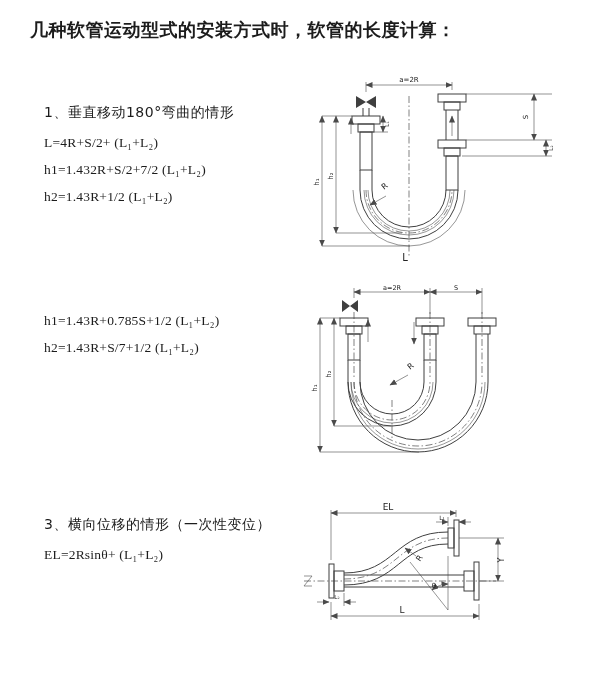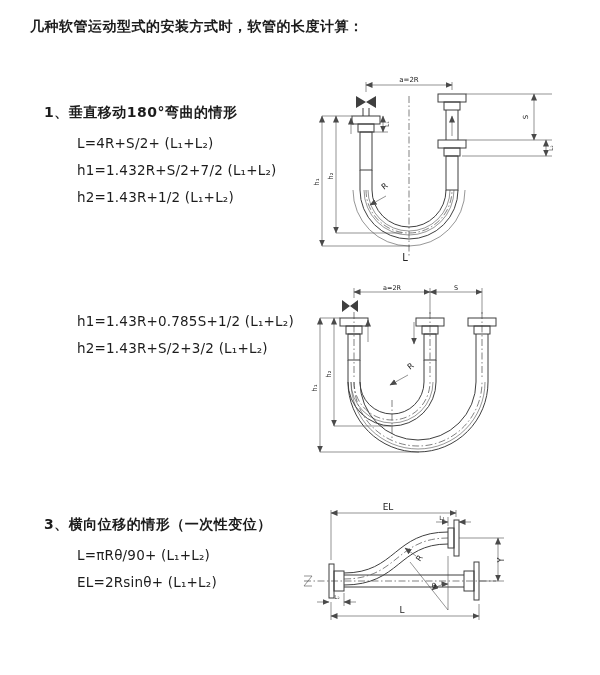--- a/index.html
+++ b/index.html
@@ -7,26 +7,26 @@
     width:600px;height:675px;
     background:#ffffff;
     position:relative;
     overflow:hidden;
     font-family:"DejaVu Sans","Liberation Sans",sans-serif;
     color:#1c1c1c;
   }
   .page{position:absolute;left:0;top:0;width:600px;height:675px;background:#fff;}
   .title{
     position:absolute;left:30px;top:18px;
-    font-size:14px;font-weight:600;letter-spacing:.5px;
+    font-size:18px;font-weight:600;letter-spacing:.5px;
     white-space:nowrap;
   }
   .section-text{position:absolute;left:44px;}
-  .section-heading{font-size:14px;font-weight:700;letter-spacing:.5px;white-space:nowrap;}
-  .formulas{margin-left:33px;margin-top:13px;}
+  .section-heading{font-size:14px;font-weight:400;letter-spacing:.5px;white-space:nowrap;}
+  .formulas{margin-left:0;margin-top:13px;font-family:Liberation Serif, serif;}
   .formula{font-size:13.5px;margin-bottom:11px;white-space:nowrap;letter-spacing:.2px;}
   .diag{position:absolute;}
   
   .s{stroke:#3f3f3f;stroke-width:1;fill:none;}
   .t{stroke:#3f3f3f;stroke-width:.55;fill:none;}
   .d{stroke:#4a4a4a;stroke-width:.6;fill:none;}
   .cl{stroke:#4a4a4a;stroke-width:.7;fill:none;stroke-dasharray:7 2.5 1.5 2.5;}
   .lbl{font-family:"DejaVu Sans",sans-serif;fill:#222;stroke:none;}
   .fill{fill:#3f3f3f;stroke:none;}
 </style>
@@ -112,21 +112,21 @@
 
     <text class="lbl" x="78" y="120" font-size="8" transform="rotate(-38 78 120)">R</text>
     <line class="d" x1="80" y1="126" x2="64" y2="135" marker-end="url(#ar1)"></line>
 
     <text class="lbl" x="99" y="191" font-size="10" text-anchor="middle">L</text>
   </svg>
 
   <div class="section-text" style="top:300px;">
     <div class="formulas">
       <div class="formula">h1=1.43R+0.785S+1/2 (L₁+L₂)</div>
-      <div class="formula">h2=1.43R+S/2+3/2 (L₁+L₂)</div>
+      <div class="formula">h2=1.43R+S/7+1/2 (L₁+L₂)</div>
     </div>
   </div>
 
   <svg class="diag" style="left:306px;top:282px;" width="292" height="182" viewBox="0 0 292 182">
     <defs>
       <marker id="ar2" markerWidth="8" markerHeight="8" refX="6.5" refY="3" orient="auto-start-reverse" markerUnits="userSpaceOnUse">
         <path d="M0,0 L7,3 L0,6 Z" fill="#4a4a4a"></path>
       </marker>
       <pattern id="hp2" width="3" height="3" patternUnits="userSpaceOnUse">
         <path d="M0,3 L3,0 M0,0 L3,3" stroke="#777" stroke-width="0.5"></path>
@@ -186,21 +186,20 @@
     <line class="d" x1="62" y1="60" x2="62" y2="38" marker-end="url(#ar2)"></line>
     <line class="d" x1="108" y1="40" x2="108" y2="62" marker-end="url(#ar2)"></line>
 
     <text class="lbl" x="104" y="88" font-size="8" transform="rotate(-38 104 88)">R</text>
     <line class="d" x1="102" y1="93" x2="84" y2="103" marker-end="url(#ar2)"></line>
   </svg>
 
   <div class="section-text" style="top:516px;">
     <div class="section-heading">3、横向位移的情形（一次性变位）</div>
     <div class="formulas">
-      <div class="formula">L=πRθ/90+ (L₁+L₂)</div>
       <div class="formula">EL=2Rsinθ+ (L₁+L₂)</div>
     </div>
   </div>
 
   <svg class="diag" style="left:296px;top:498px;" width="304" height="154" viewBox="0 0 304 154">
     <defs>
       <marker id="ar3" markerWidth="8" markerHeight="8" refX="6.5" refY="3" orient="auto-start-reverse" markerUnits="userSpaceOnUse">
         <path d="M0,0 L7,3 L0,6 Z" fill="#4a4a4a"></path>
       </marker>
     </defs>

